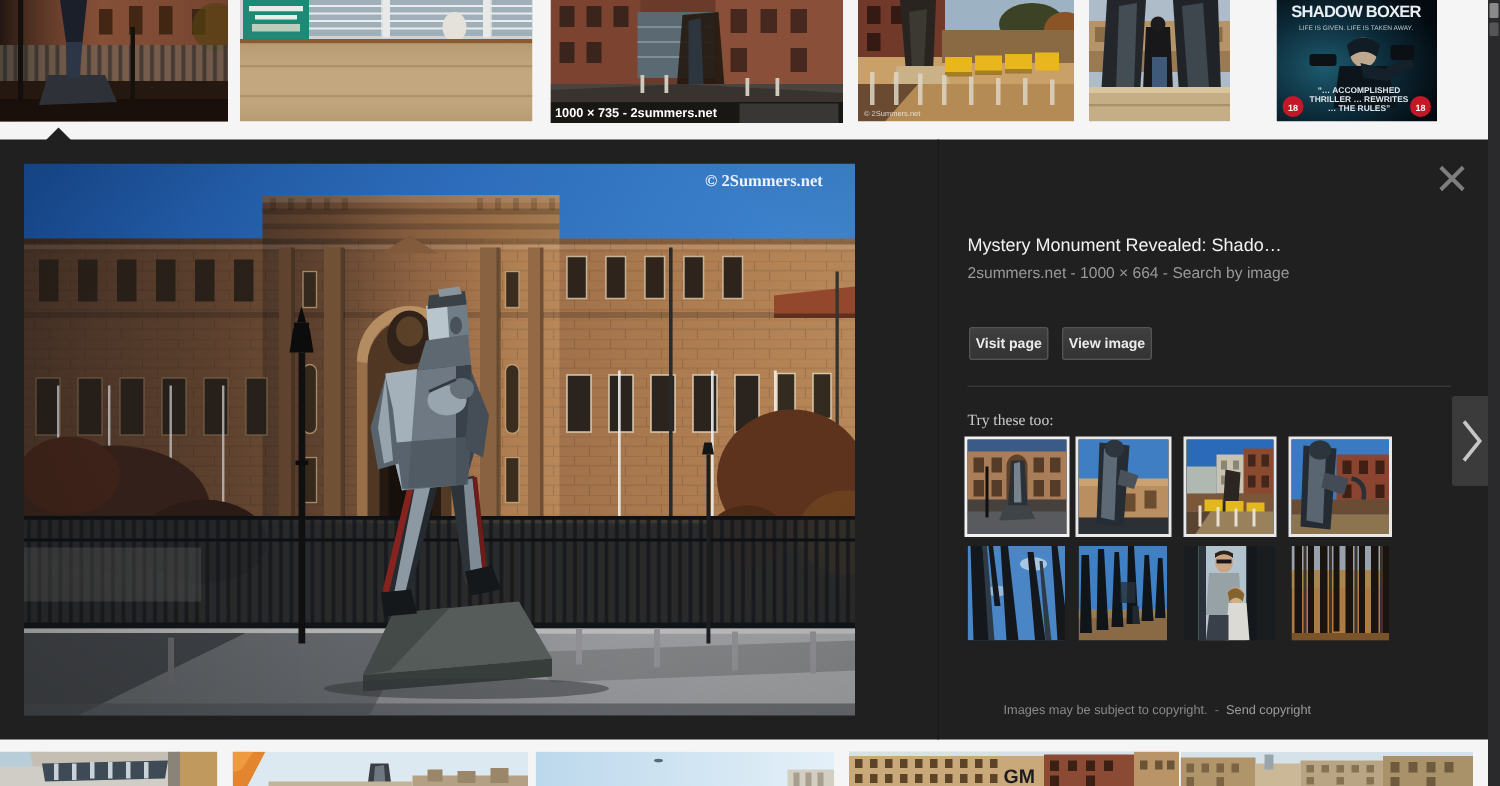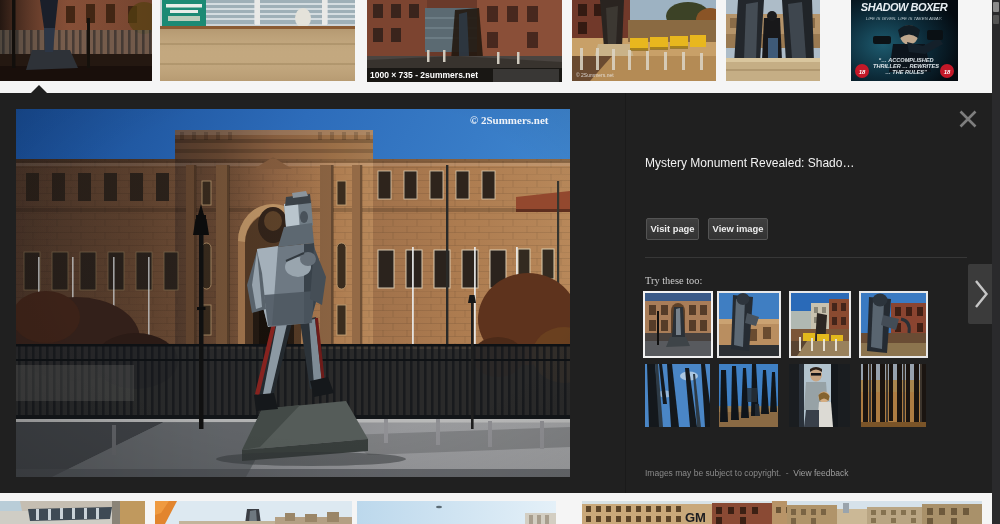--- a/index.html
+++ b/index.html
@@ -185,21 +185,21 @@
         <polygon points="62,4 76,2 80,58 66,58" fill="#3e464e"></polygon>
         <polygon points="38,18 54,18 56,60 36,60" fill="#18181a"></polygon>
         <rect x="42" y="38" width="10" height="20" fill="#3e5a78"></rect>
         <ellipse cx="46" cy="16" rx="5" ry="5" fill="#1c1c1e"></ellipse>
         <rect x="0" y="58" width="94" height="23" fill="#c5ae85"></rect>
         <rect x="0" y="58" width="94" height="4" fill="#d9c69e"></rect>
         <path d="M0 70 H94" stroke="#a8906a" stroke-width="1.5"></path>
       </svg>
     </div>
 
-    <div class="thumb" style="left:851px;top:0;width:107px;height:81px;font-style:italic;">
+    <div class="thumb" style="left:851px;top:0;width:107px;height:81px;">
       <svg width="107" height="81">
         <rect width="107" height="81" fill="#061018"></rect>
         <rect x="0" y="0" width="107" height="81" fill="url(#t6g)"></rect>
         <defs>
           <radialGradient id="t6g" cx="0.3" cy="0.55" r="0.75">
             <stop offset="0" stop-color="#1d5a6e"></stop>
               <stop offset="0.55" stop-color="#0c2a38"></stop>
               <stop offset="1" stop-color="#040a10"></stop>
           </radialGradient>
         </defs>
@@ -476,20 +476,21 @@
     <text x="454" y="15" font-family="Liberation Serif,serif" font-size="11" font-weight="bold" fill="#eef2f8">© 2Summers.net</text>
   </svg>
   </div>
 
   <svg class="abs" style="left:958px;top:109px;" width="20" height="20">
     <path d="M2.5 2.5 L17.5 17.5 M17.5 2.5 L2.5 17.5" stroke="#7e7e7e" stroke-width="2.6" fill="none"></path>
   </svg>
 
   <div class="abs" style="left:645px;top:156px;font-size:12px;color:#f2f2f2;white-space:nowrap;">Mystery Monument Revealed: Shado…</div>
 
+  <div class="abs" style="left:645px;top:177px;font-size:10.4px;color:#999;white-space:nowrap;">2summers.net&nbsp;-&nbsp;1000 × 664&nbsp;-&nbsp;Search by image</div>
 
   <div class="abs" style="left:646px;top:218px;">
     <span style="display:inline-block;box-sizing:border-box;height:22px;line-height:20px;text-align:center;width:53px;
       background:linear-gradient(#3f3f3f,#333);border:1px solid #545454;
       border-radius:2px;color:#ececec;font-size:9.4px;font-weight:bold;">Visit page</span><span style="display:inline-block;box-sizing:border-box;height:22px;line-height:20px;text-align:center;width:60px;margin-left:9px;
       background:linear-gradient(#3f3f3f,#333);border:1px solid #545454;
       border-radius:2px;color:#ececec;font-size:9.4px;font-weight:bold;">View image</span>
   </div>
 
   <div class="abs" style="left:645px;top:257px;width:322px;height:1px;background:#373737;"></div>
@@ -677,21 +678,21 @@
     </div>
   </div>
 
   <div class="abs" style="left:968px;top:264px;width:26px;height:60px;background:#3b3b3b;border-radius:2px;">
     <svg width="26" height="60">
         <path d="M8 17 L18.5 30 L8 43" stroke="#c6c6c6" stroke-width="2.4" fill="none"></path>
       </svg>
   </div>
 
   <div class="abs" style="left:645px;top:467.5px;font-size:8.5px;white-space:nowrap;">
-    <span style="color:#8a8a8a;">Images may be subject to copyright.</span><span style="color:#7a7a7a;">&nbsp; -&nbsp; </span><span style="color:#9d9d9d;">View feedback</span>
+    <span style="color:#8a8a8a;margin-left:24px;">Images may be subject to copyright.</span><span style="color:#7a7a7a;">&nbsp; -&nbsp; </span><span style="color:#9d9d9d;">Send copyright</span>
   </div>
 
   <div id="bottomrow">
 
     <div class="thumb" style="left:0;top:501px;width:145px;height:23px;">
       <svg width="145" height="23">
         <rect width="145" height="23" fill="#cfcdc5"></rect>
         <rect x="0" y="0" width="30" height="10" fill="#b9cdd8"></rect>
         <polygon points="20,0 120,0 118,8 22,10" fill="#c5beb2"></polygon>
         <polygon points="28,8 112,6 110,18 30,20" fill="#3e4a55"></polygon>
@@ -737,21 +738,21 @@
         <ellipse cx="82" cy="6" rx="3" ry="1.2" fill="#5a6a74"></ellipse>
         <rect x="168" y="12" width="31" height="11" fill="#d3cec2"></rect>
         <g fill="#a89e8e">
             <rect x="172" y="14" width="4" height="9"></rect>
             <rect x="180" y="14" width="4" height="9"></rect>
             <rect x="188" y="14" width="4" height="9"></rect>
           </g>
       </svg>
     </div>
 
-    <div class="thumb" style="left:548px;top:501px;width:220px;height:23px;padding-left:34px;">
+    <div class="thumb" style="left:532px;top:501px;width:220px;height:23px;padding-left:34px;">
       <svg width="220" height="23">
         <rect width="220" height="23" fill="#c9a87a"></rect>
         <rect x="0" y="0" width="220" height="3" fill="#d8e2e6"></rect>
         <g fill="#5c4428">
           <rect x="4" y="5" width="5" height="6"></rect>
             <rect x="14" y="5" width="5" height="6"></rect>
             <rect x="24" y="5" width="5" height="6"></rect>
             <rect x="34" y="5" width="5" height="6"></rect>
             <rect x="44" y="5" width="5" height="6"></rect>
             <rect x="54" y="5" width="5" height="6"></rect>

